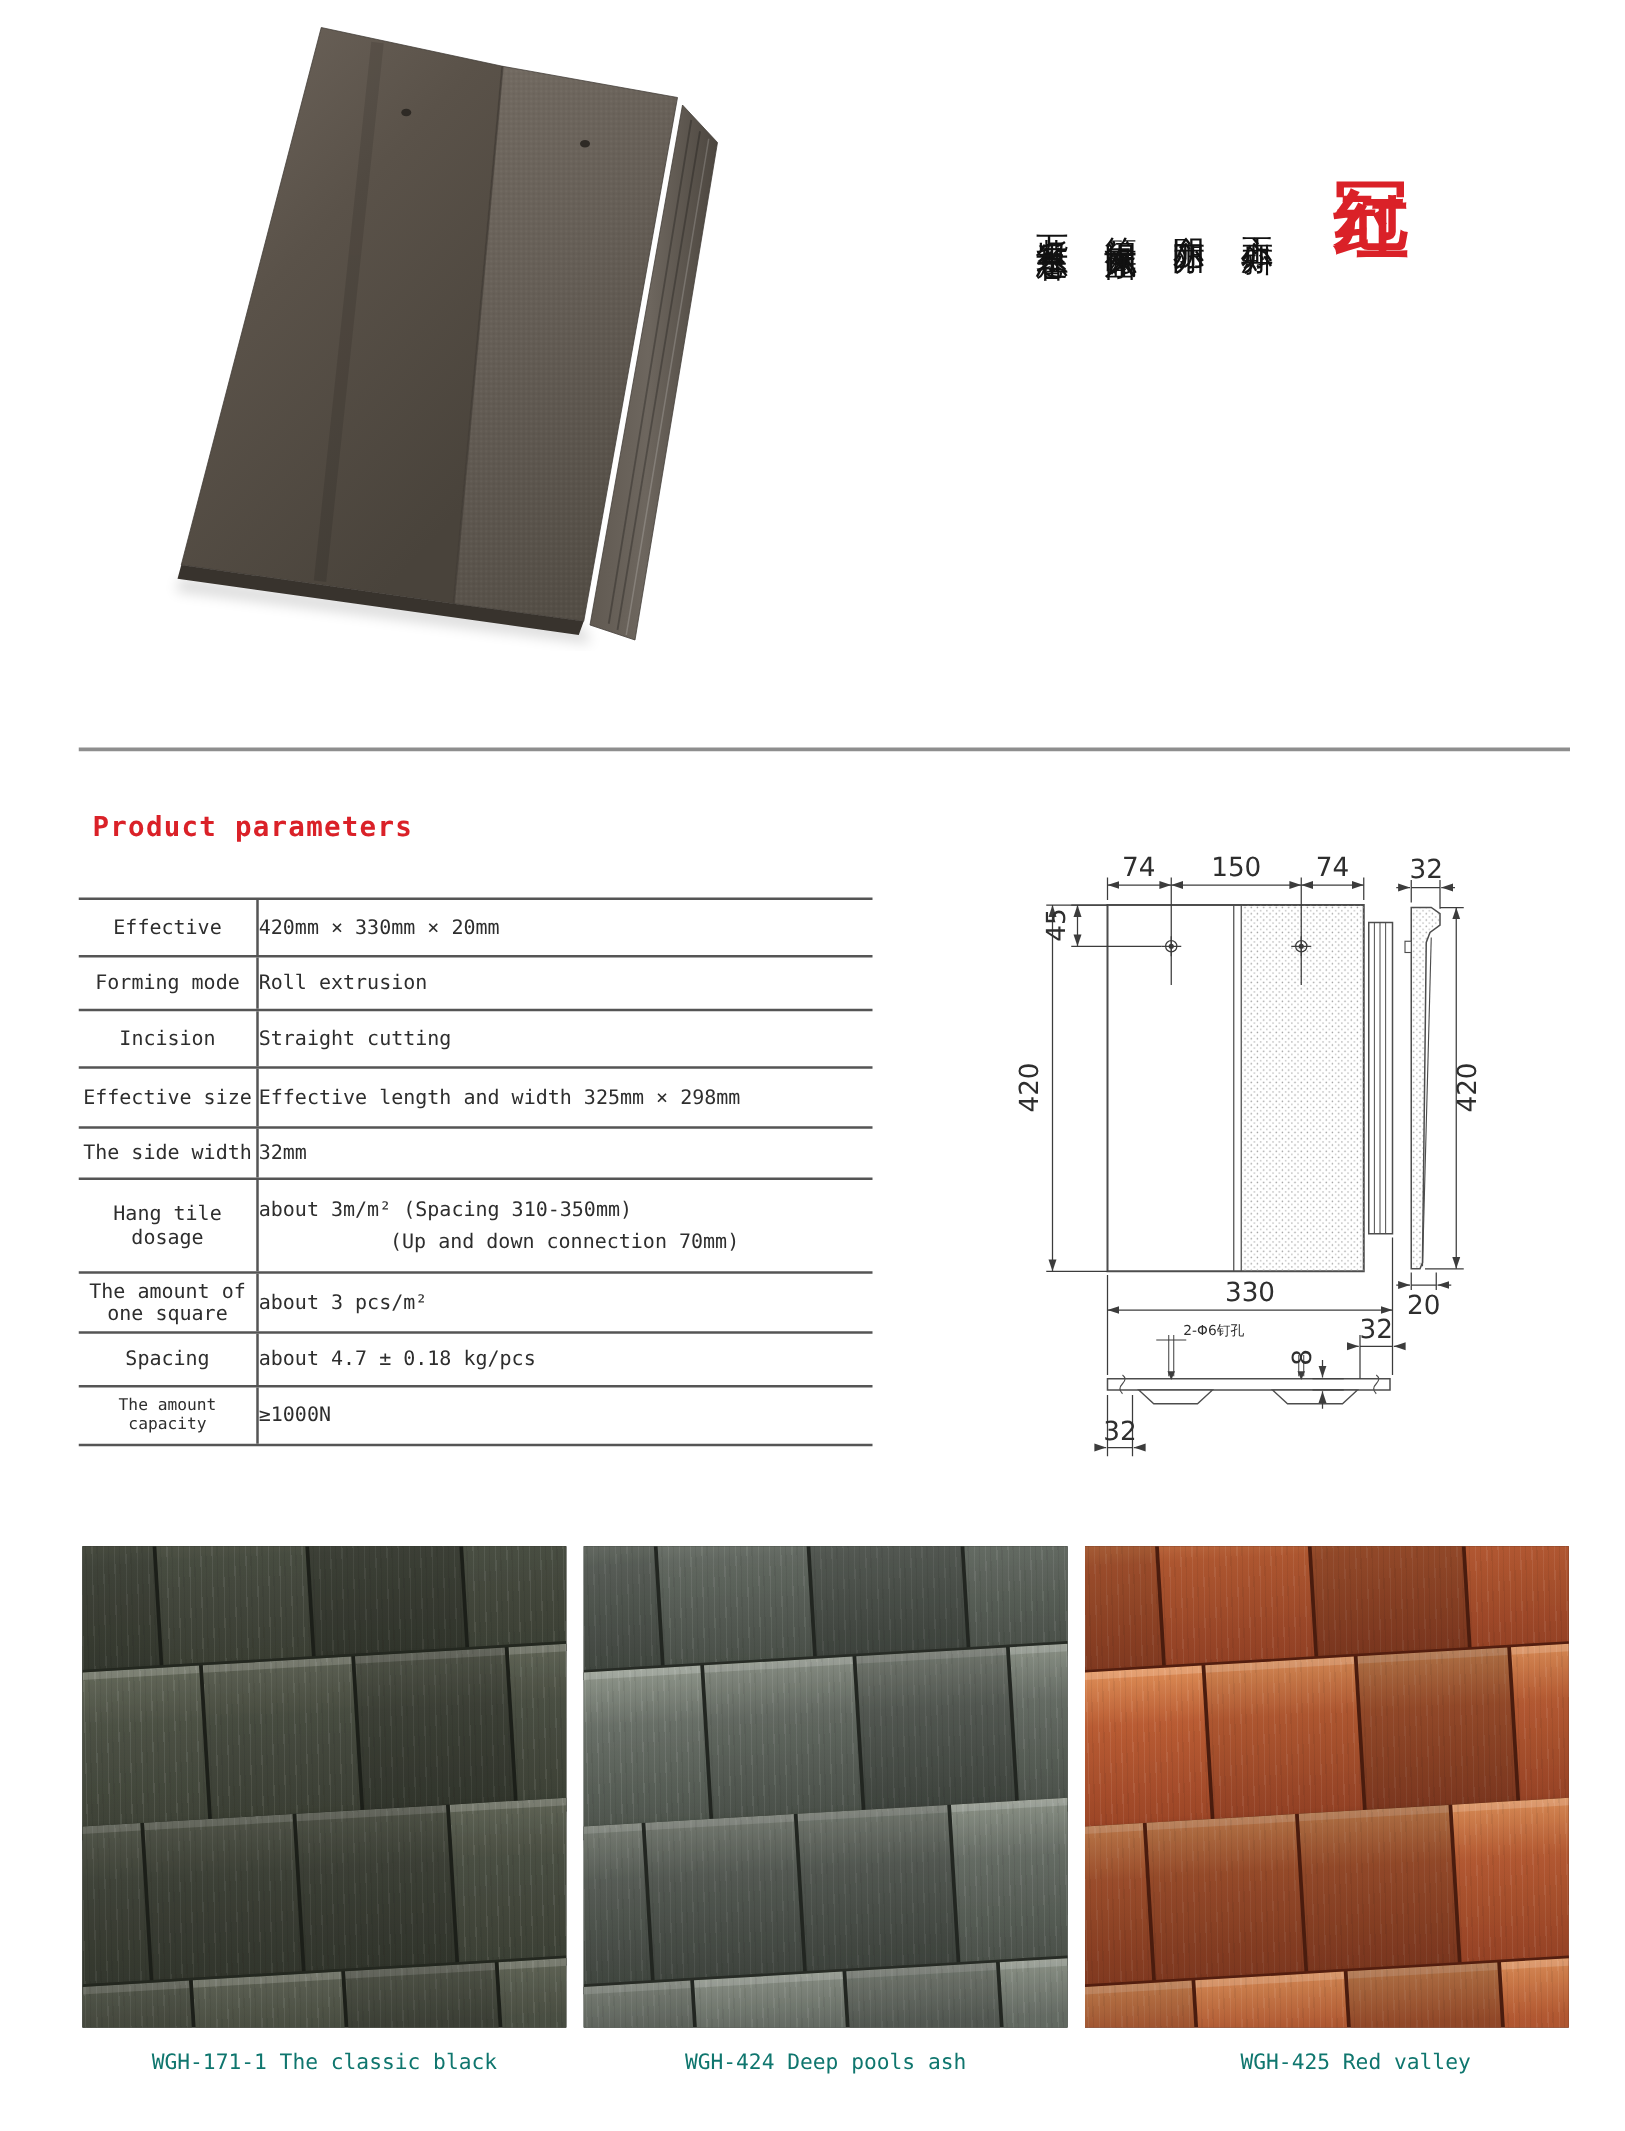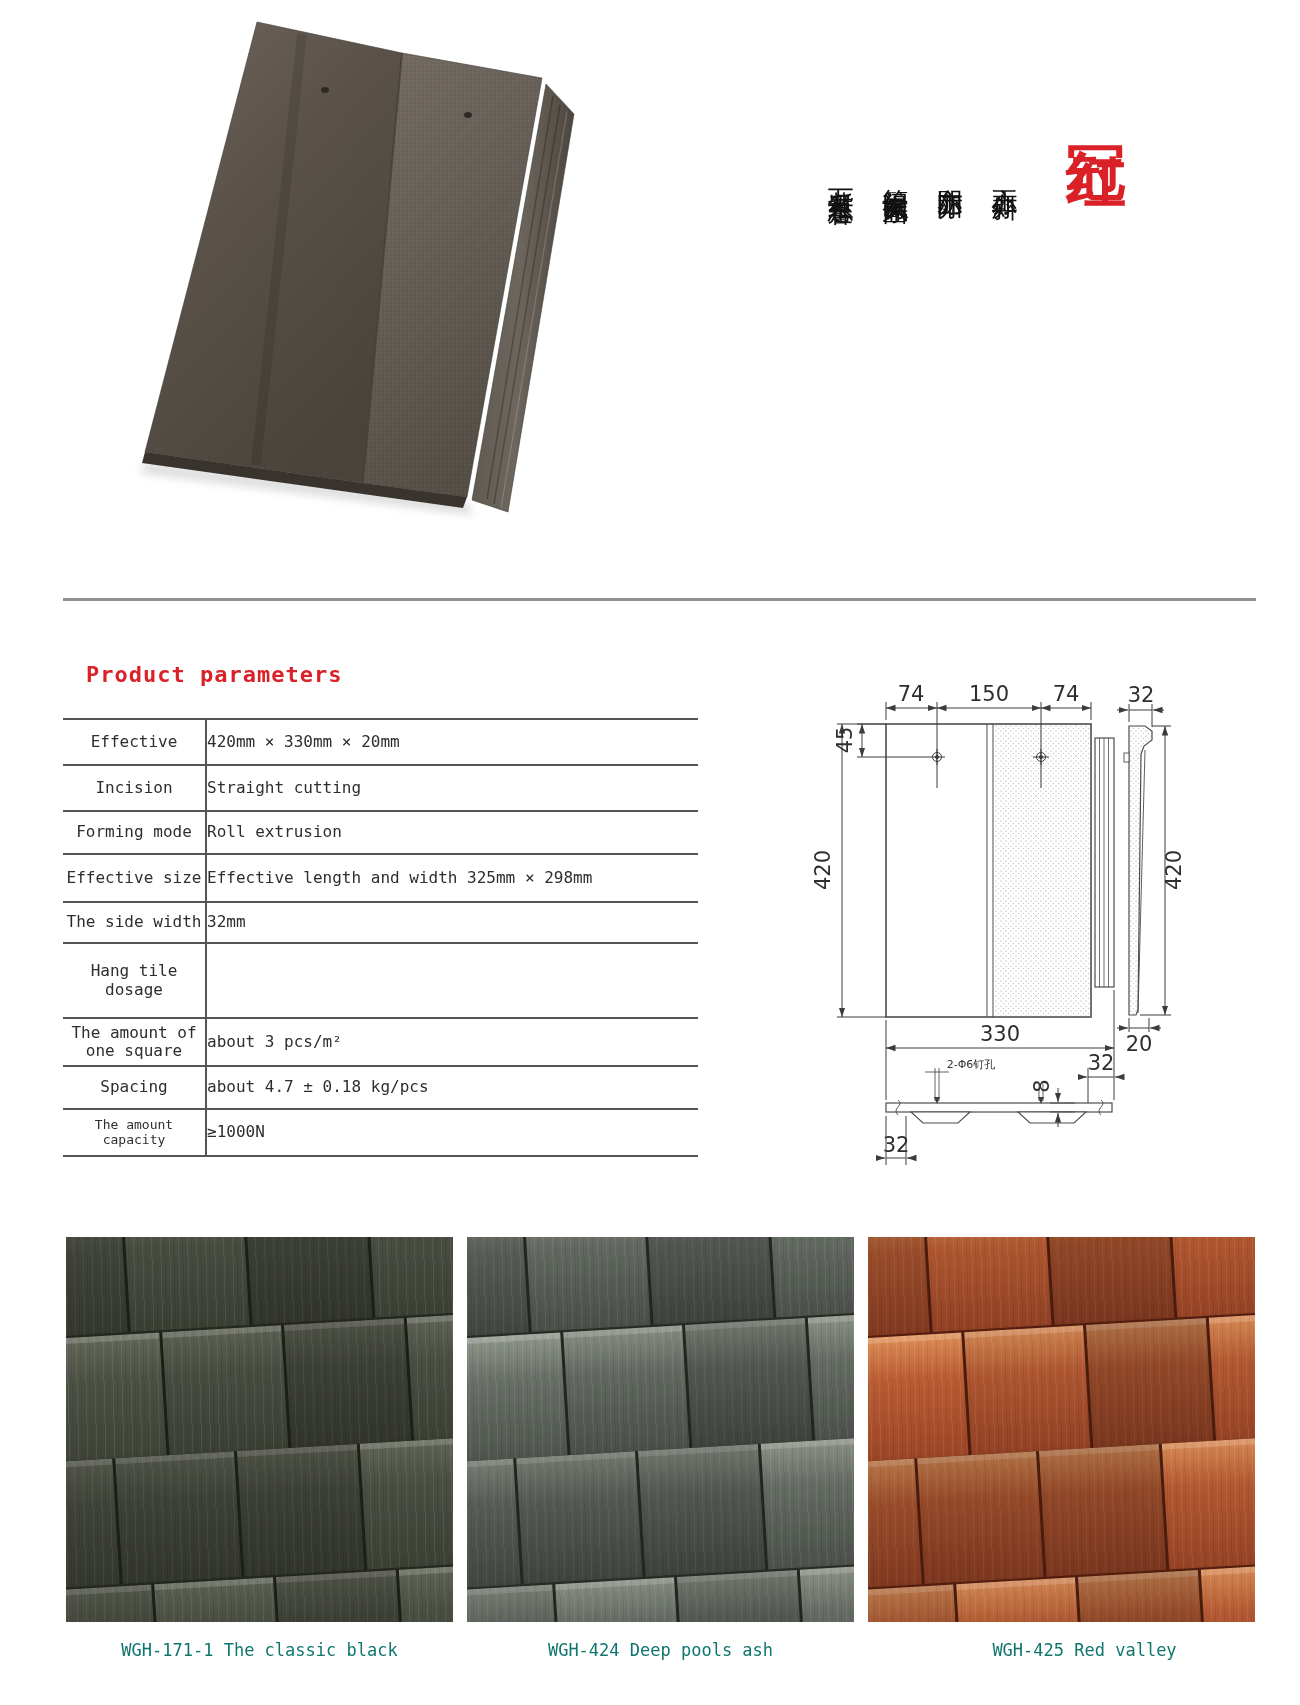--- a/index.html
+++ b/index.html
@@ -12,21 +12,21 @@
     writing-mode:vertical-rl;text-orientation:upright;
     font-family:"DejaVu Serif",serif;font-weight:bold;font-size:60px;line-height:1.1;
     letter-spacing:4px;color:#da2128;}
   .poem{position:absolute;left:810px;top:168px;width:222px;height:240px;
     writing-mode:vertical-rl;text-orientation:upright;white-space:pre-line;
     font-family:"DejaVu Serif",serif;font-size:26px;line-height:2.1;letter-spacing:2px;color:#111;}
 
   .divider{position:absolute;left:63px;top:598px;width:1193px;height:3px;background:#8e8e8e;}
 
   
-  .section-title{position:absolute;left:70px;top:646px;margin:16px;
+  .section-title{position:absolute;left:70px;top:646px;margin:4px;
     font-size:22px;font-weight:600;letter-spacing:1px;color:#da2128;}
   .spec-table{position:absolute;left:63px;top:718px;width:635px;border-bottom:2px solid #555;}
   .srow{display:flex;border-top:2px solid #555;}
   .slabel{width:142px;flex:0 0 142px;display:flex;align-items:center;justify-content:center;
     text-align:center;font-size:16px;white-space:pre-line;border-right:2px solid #555;line-height:1.15;}
   .slabel.small{font-size:13px;}
   .svalue{flex:1;display:flex;flex-direction:column;justify-content:center;
     font-size:16px;line-height:1.55;}
   .svalue .indent{padding-left:105px;}
   .h44{height:44px}.h41{height:41px}.h46{height:46px}.h39{height:39px}.h40{height:40px}
@@ -119,46 +119,50 @@
 
   <h2 class="section-title">Product parameters</h2>
 
   <div class="spec-table">
     <div class="srow h44">
       <div class="slabel">Effective</div>
       <div class="svalue">
           <span>420mm × 330mm × 20mm</span>
         </div>
     </div>
+    <div class="srow h41">
+      <div class="slabel">Forming mode</div>
+      <div class="svalue">
+          <span>Roll extrusion</span>
+        </div>
+    </div>
     <div class="srow h44">
       <div class="slabel">Incision</div>
       <div class="svalue">
           <span>Straight cutting</span>
         </div>
     </div>
-    <div class="srow h41">
-      <div class="slabel">Forming mode</div>
-      <div class="svalue">
-          <span>Roll extrusion</span>
-        </div>
-    </div>
     <div class="srow h46">
       <div class="slabel">Effective size</div>
       <div class="svalue">
           <span>Effective length and width 325mm × 298mm</span>
         </div>
     </div>
     <div class="srow h39">
       <div class="slabel">The side width</div>
       <div class="svalue">
           <span>32mm</span>
         </div>
     </div>
     <div class="srow h73">
       <div class="slabel">Hang tile dosage</div>
+      <div class="svalue">
+        <span>about 3m/m² (Spacing 310-350mm)</span>
+        <span class="indent">(Up and down connection 70mm)</span>
+      </div>
     </div>
     <div class="srow h46">
       <div class="slabel">The amount of
 one square</div>
       <div class="svalue">
           <span>about 3 pcs/m²</span>
         </div>
     </div>
     <div class="srow h41">
       <div class="slabel">Spacing</div>

